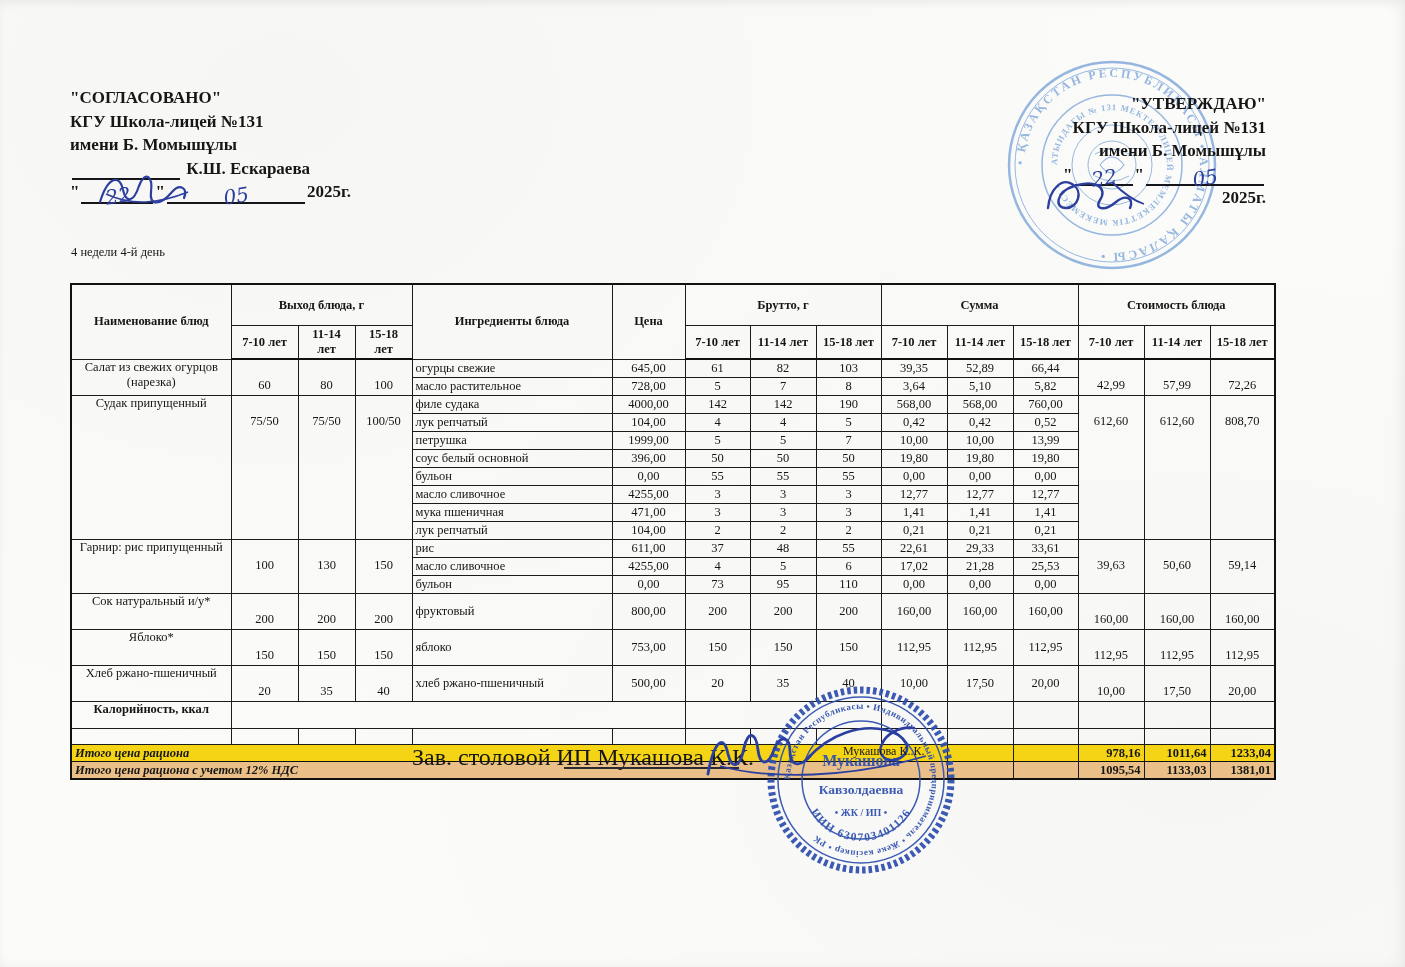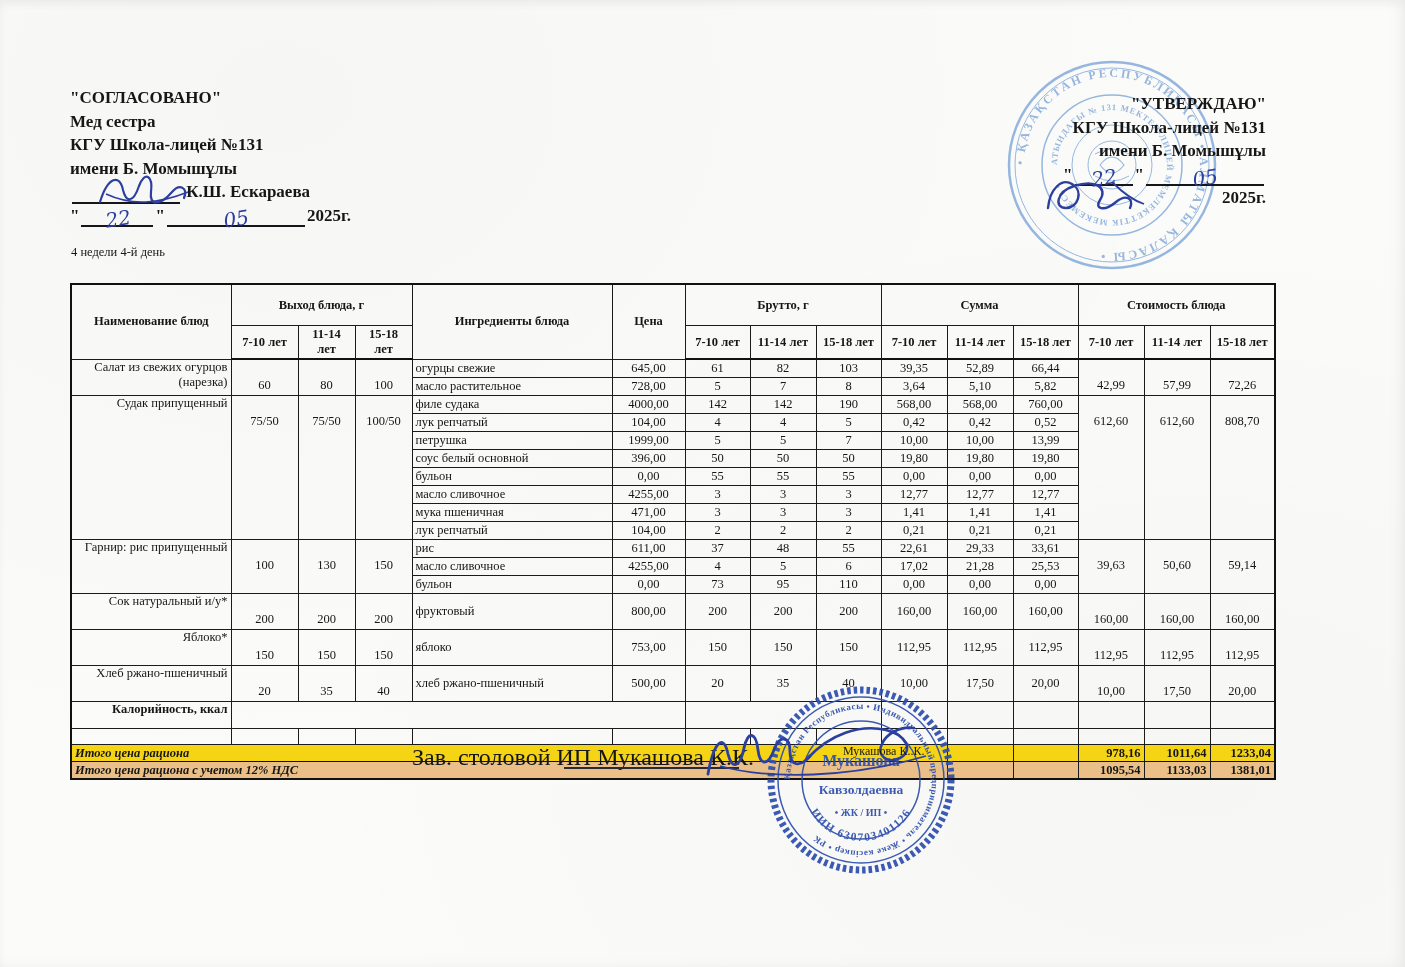--- a/index.html
+++ b/index.html
@@ -24,21 +24,21 @@
   
   .table-wrap{position:absolute;left:70px;top:283px;z-index:2;}
   table{border-collapse:collapse;table-layout:fixed;border:2px solid #111;}
   td,th{border:1px solid #1b1b1b;font-size:12.5px;line-height:15px;padding:0 3px;
         overflow:hidden;white-space:nowrap;font-weight:normal;}
   th{font-weight:bold;text-align:center;white-space:normal;line-height:15px;}
   .hrow1 th{height:40px;}
   .hrow2 th{height:32px;border-bottom:2px solid #111;}
   .ing-row td{height:17px;}
   .dish-start td{border-top:1.5px solid #111;}
-  .dish-name{text-align:right;vertical-align:top;white-space:normal;}
+  .dish-name{text-align:center;vertical-align:top;white-space:normal;}
   .ing{text-align:left;}
   .num{text-align:center;}
   .top{vertical-align:top;padding-top:18px;}
   .cal-row td{height:26px;font-weight:bold;vertical-align:top;border-top:1.5px solid #111;}
   .empty-row td{height:15px;}
   .total-row td{height:16px;border-top:1.5px solid #111;border-bottom:1.5px solid #111;}
   .total-label{font-style:italic;font-weight:bold;text-align:left;}
   .total-val{text-align:right;font-weight:bold;}
   
   .footer-left{position:absolute;left:412px;top:744px;font-size:24px;z-index:4;}
@@ -70,21 +70,20 @@
     <text fill="#7da6d9" font-size="12" font-weight="bold" letter-spacing="2.5" font-family="Liberation Serif, serif">
       <textPath href="#sch-outer">• ҚАЗАҚСТАН РЕСПУБЛИКАСЫ • АЛМАТЫ ҚАЛАСЫ •</textPath>
     </text>
     <text fill="#7da6d9" font-size="8.5" font-weight="bold" letter-spacing="1" font-family="Liberation Serif, serif">
       <textPath href="#sch-inner">АТЫНДАҒЫ № 131 МЕКТЕП-ЛИЦЕЙ МЕМЛЕКЕТТІК МЕКЕМЕСІ •</textPath>
     </text>
   </svg>
 
   <div class="approve approve-left">
     <div>"СОГЛАСОВАНО"</div>
-    <div>Мед сестра</div>
     <div>КГУ Школа-лицей №131</div>
     <div>имени Б. Момышұлы</div>
     <div>
       <span class="uline w110"></span>
       <span>К.Ш. Ескараева</span>
     </div>
     <div>
       <span>"</span><span class="uline w75"><span class="hw">22</span></span><span>"</span><span class="uline w140"><span class="hw">05</span></span><span>2025г.</span>
     </div>
   </div>

